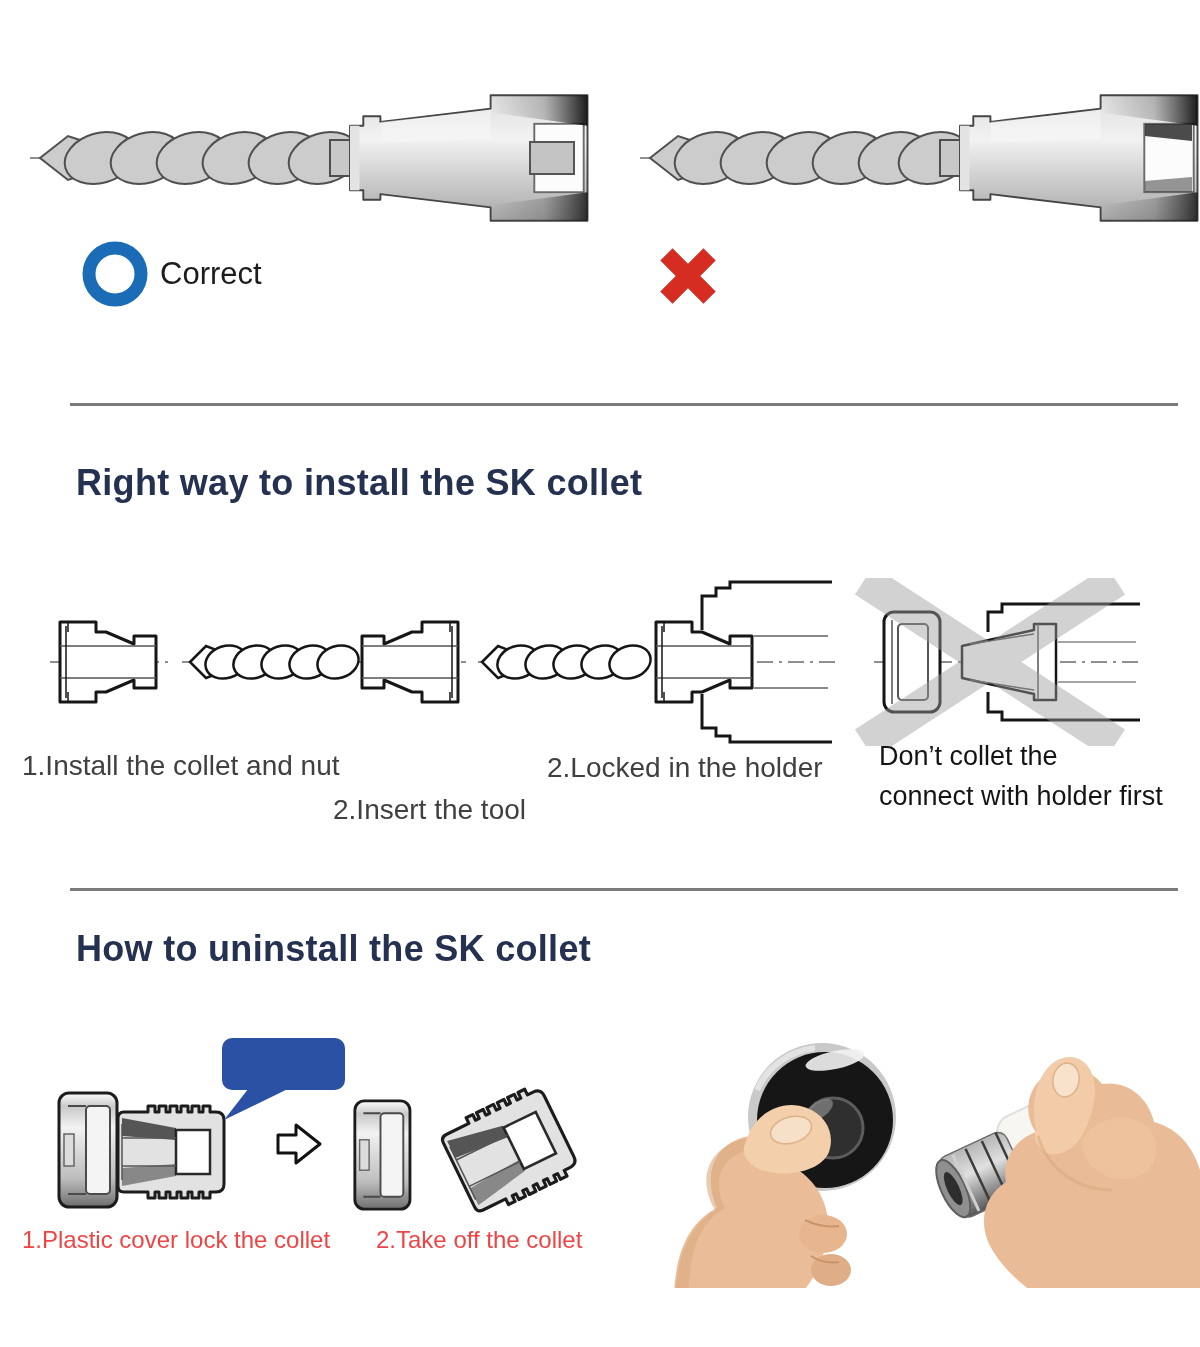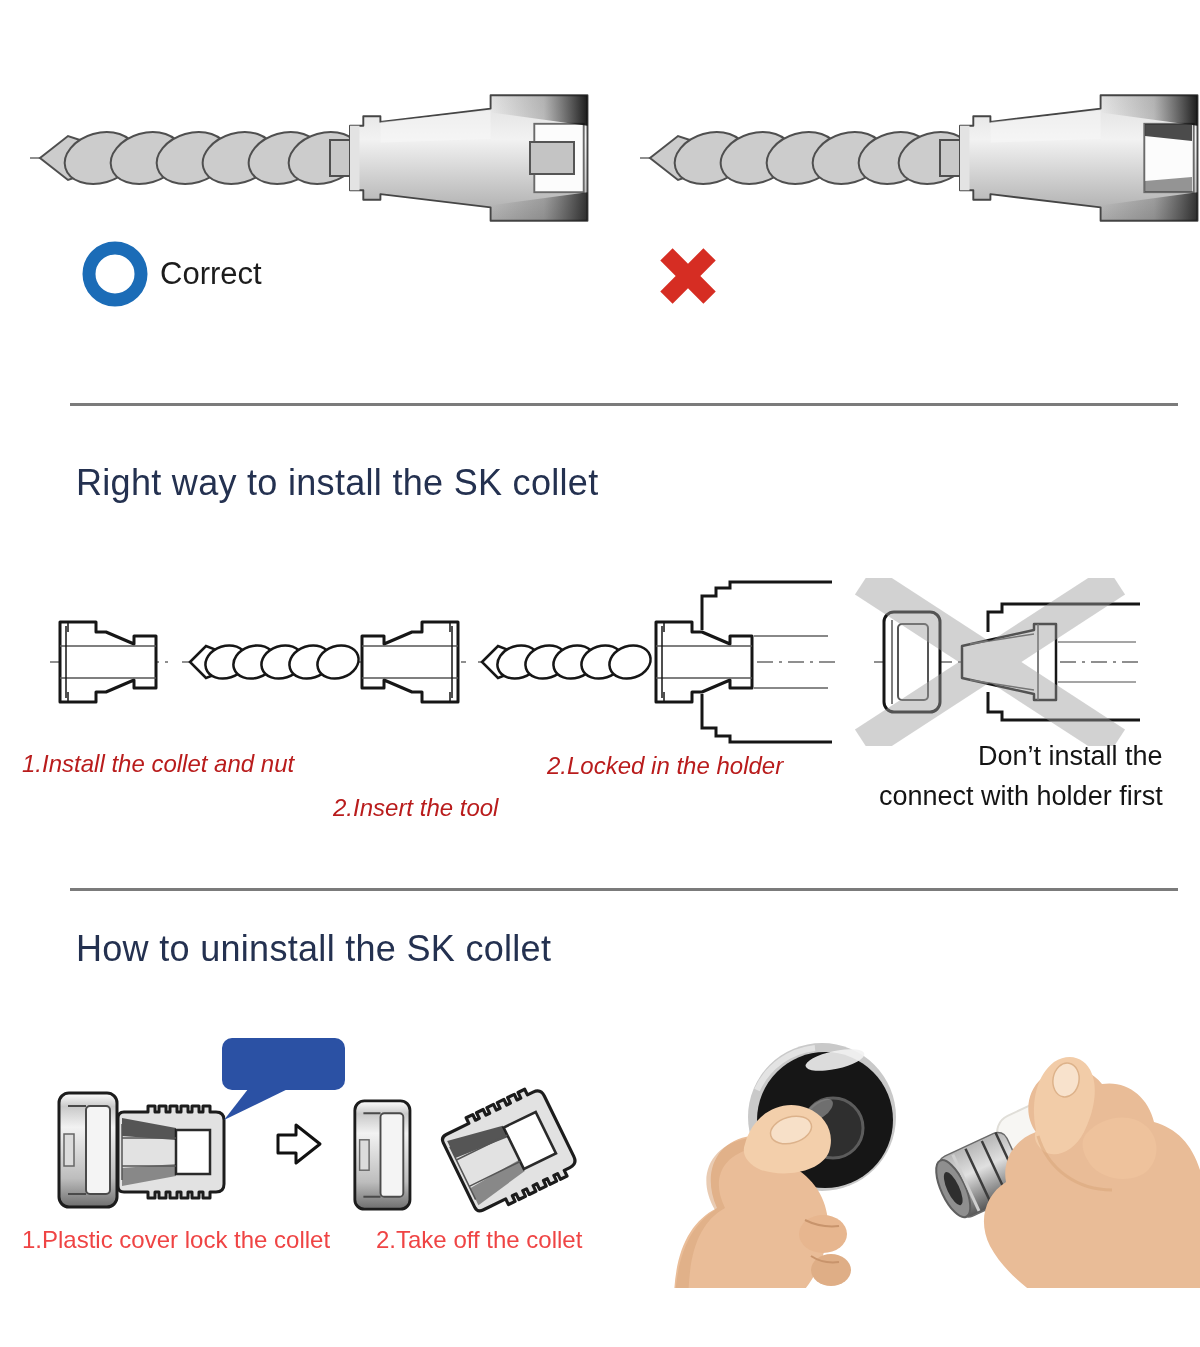--- a/index.html
+++ b/index.html
@@ -1,22 +1,22 @@
 <!DOCTYPE html>
 <html><head>
 <meta charset="utf-8">
 <style>
   html,body{margin:0;padding:0;background:#fff;}
   .page{position:relative;width:1200px;height:1288px;background:#ffffff;overflow:hidden;
-        font-family:"Liberation Sans",sans-serif;color:#161616;text-align:right;}
+        font-family:"Liberation Sans",sans-serif;color:#161616;}
   .abs{position:absolute;}
   .divider{position:absolute;left:70px;width:1108px;height:3px;background:#7b7b7b;}
-  .section-heading{position:absolute;margin:0;font-size:36px;font-weight:normal;color:#243150;letter-spacing:.3px;}
+  .section-heading{position:absolute;margin:0;font-size:36px;font-weight:bold;color:#243150;letter-spacing:.3px;}
   .verdict{position:absolute;display:flex;align-items:center;gap:12px;font-size:31px;color:#1c1c1c;}
-  .step-label{position:absolute;font-size:24px;color:#b91c1c;white-space:nowrap;font-style:italic;}
+  .step-label{position:absolute;font-size:28px;color:#404040;white-space:nowrap;}
   .warning-label{position:absolute;font-size:27px;color:#141414;line-height:40px;}
   .bottom-label{position:absolute;font-size:24px;color:#ef4444;white-space:nowrap;}
   svg{display:block;}
 </style>
 </head>
 <body>
 
 <div class="page">
 
   <svg class="abs" style="left:0;top:78px" width="1200" height="170" viewBox="0 0 1200 170">
@@ -136,21 +136,21 @@
         <rect x="840" y="67" width="300" height="34" transform="rotate(33 990 84)"></rect>
         <rect x="840" y="67" width="300" height="34" transform="rotate(-33 990 84)"></rect>
       </g>
     </g>
   </svg>
 
   <div class="step-label" style="left:22px;top:750px">1.Install the collet and nut</div>
   <div class="step-label" style="left:333px;top:794px">2.Insert the tool</div>
   <div class="step-label" style="left:547px;top:752px">2.Locked in the holder</div>
   <div class="warning-label" style="left:879px;top:736px">
-    <div>Don’t install the</div>
+    <div>Don’t collet the</div>
     <div>connect with holder first</div>
   </div>
 
   <div class="divider" style="top:888px"></div>
 
   <h1 class="section-heading" style="left:76px;top:928px">How to uninstall the SK collet</h1>
 
   <svg class="abs" style="left:0;top:1030px" width="630" height="210" viewBox="0 0 630 210">
     <defs>
       <linearGradient id="b-metalV" x1="0" y1="0" x2="0" y2="1">

